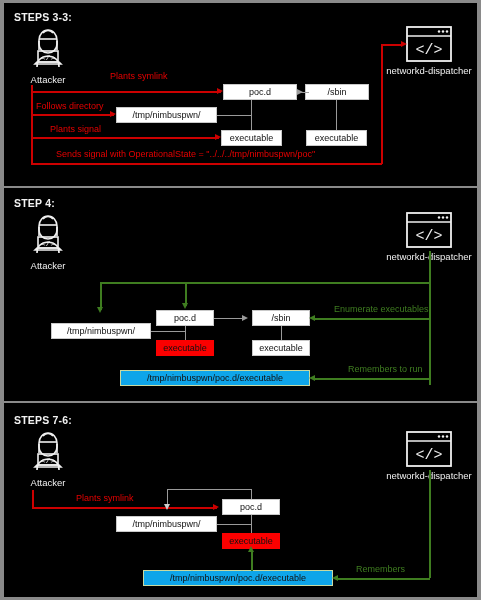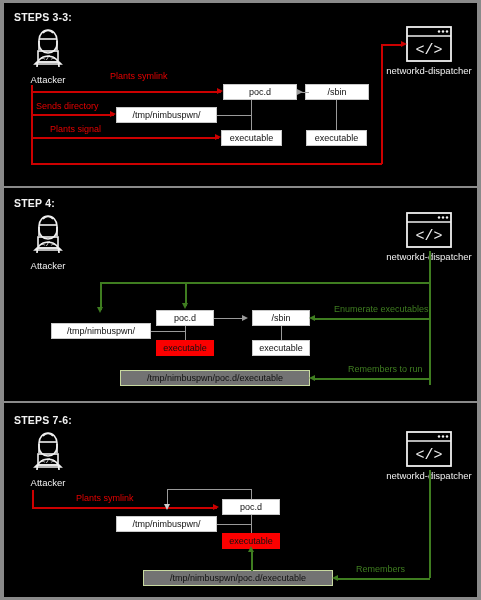--- a/index.html
+++ b/index.html
@@ -21,21 +21,21 @@
   .actor{position:absolute;width:74px;text-align:center;}
   .actor .cap{color:#f0f0f0;font-size:9.5px;margin-top:1px;display:block;}
   .disp{position:absolute;width:112px;text-align:center;}
   .disp .cap{color:#f0f0f0;font-size:9.5px;display:block;margin-top:2px;}
 
   
   .bx{position:absolute;box-sizing:border-box;background:#fff;border:1px solid #c9c9c9;
       color:#111;font-size:9px;display:flex;align-items:center;justify-content:center;
       white-space:nowrap;}
   .bx.red{background:#fb0000;border-color:#fb0000;color:#111;}
-  .bx.green{background:#737373;border-color:#c8d9a0;color:#111;}
+  .bx.green{background:#0ea5e9;border-color:#c8d9a0;color:#111;}
 
   
   .h{position:absolute;height:1px;}
   .v{position:absolute;width:1px;}
   .h.w,.v.w{background:#9a9a9a;}
   .h.rb{height:1.5px;background:#cc0000;}
   .v.rb{width:1.5px;background:#cc0000;}
   .h.gb{height:1.5px;background:#3f7d20;}
   .v.gb{width:1.5px;background:#3f7d20;}
   .arw{position:absolute;width:0;height:0;}
@@ -104,27 +104,28 @@
     <div class="v w" style="left:247px;top:97px;height:30px;"></div>
     <div class="h w" style="left:213px;top:112px;width:34px;"></div>
     <div class="v w" style="left:332px;top:97px;height:30px;"></div>
 
     <div class="h rb" style="left:27px;top:88px;width:190px;"></div>
     <div class="arw r-right" style="left:213px;top:85px;"></div>
     <div class="lbl red" style="left:86px;top:68px;margin-left:20px;">Plants symlink</div>
 
     <div class="h rb" style="left:27px;top:111px;width:83px;"></div>
     <div class="arw r-right" style="left:106px;top:108px;"></div>
-    <div class="lbl red" style="left:32px;top:98px;">Sends directory</div>
+    <div class="lbl red" style="left:32px;top:98px;">Follows directory</div>
 
     <div class="h rb" style="left:27px;top:134px;width:188px;"></div>
     <div class="arw r-right" style="left:211px;top:131px;"></div>
     <div class="lbl red" style="left:46px;top:121px;">Plants signal</div>
 
     <div class="h rb" style="left:27px;top:160px;width:351px;"></div>
+    <div class="lbl red" style="left:52px;top:146px;">Sends signal with OperationalState = "../../../tmp/nimbuspwn/poc"</div>
   </div>
 
   <div class="divider" id="div1"></div>
 
   <div class="panel" id="panel2">
 
     <div class="ttl" style="left:10px;top:8px;">STEP 4:</div>
 
     <div class="actor" style="left:7px;top:22px;">
       <svg width="46" height="44" viewBox="0 0 46 44">

